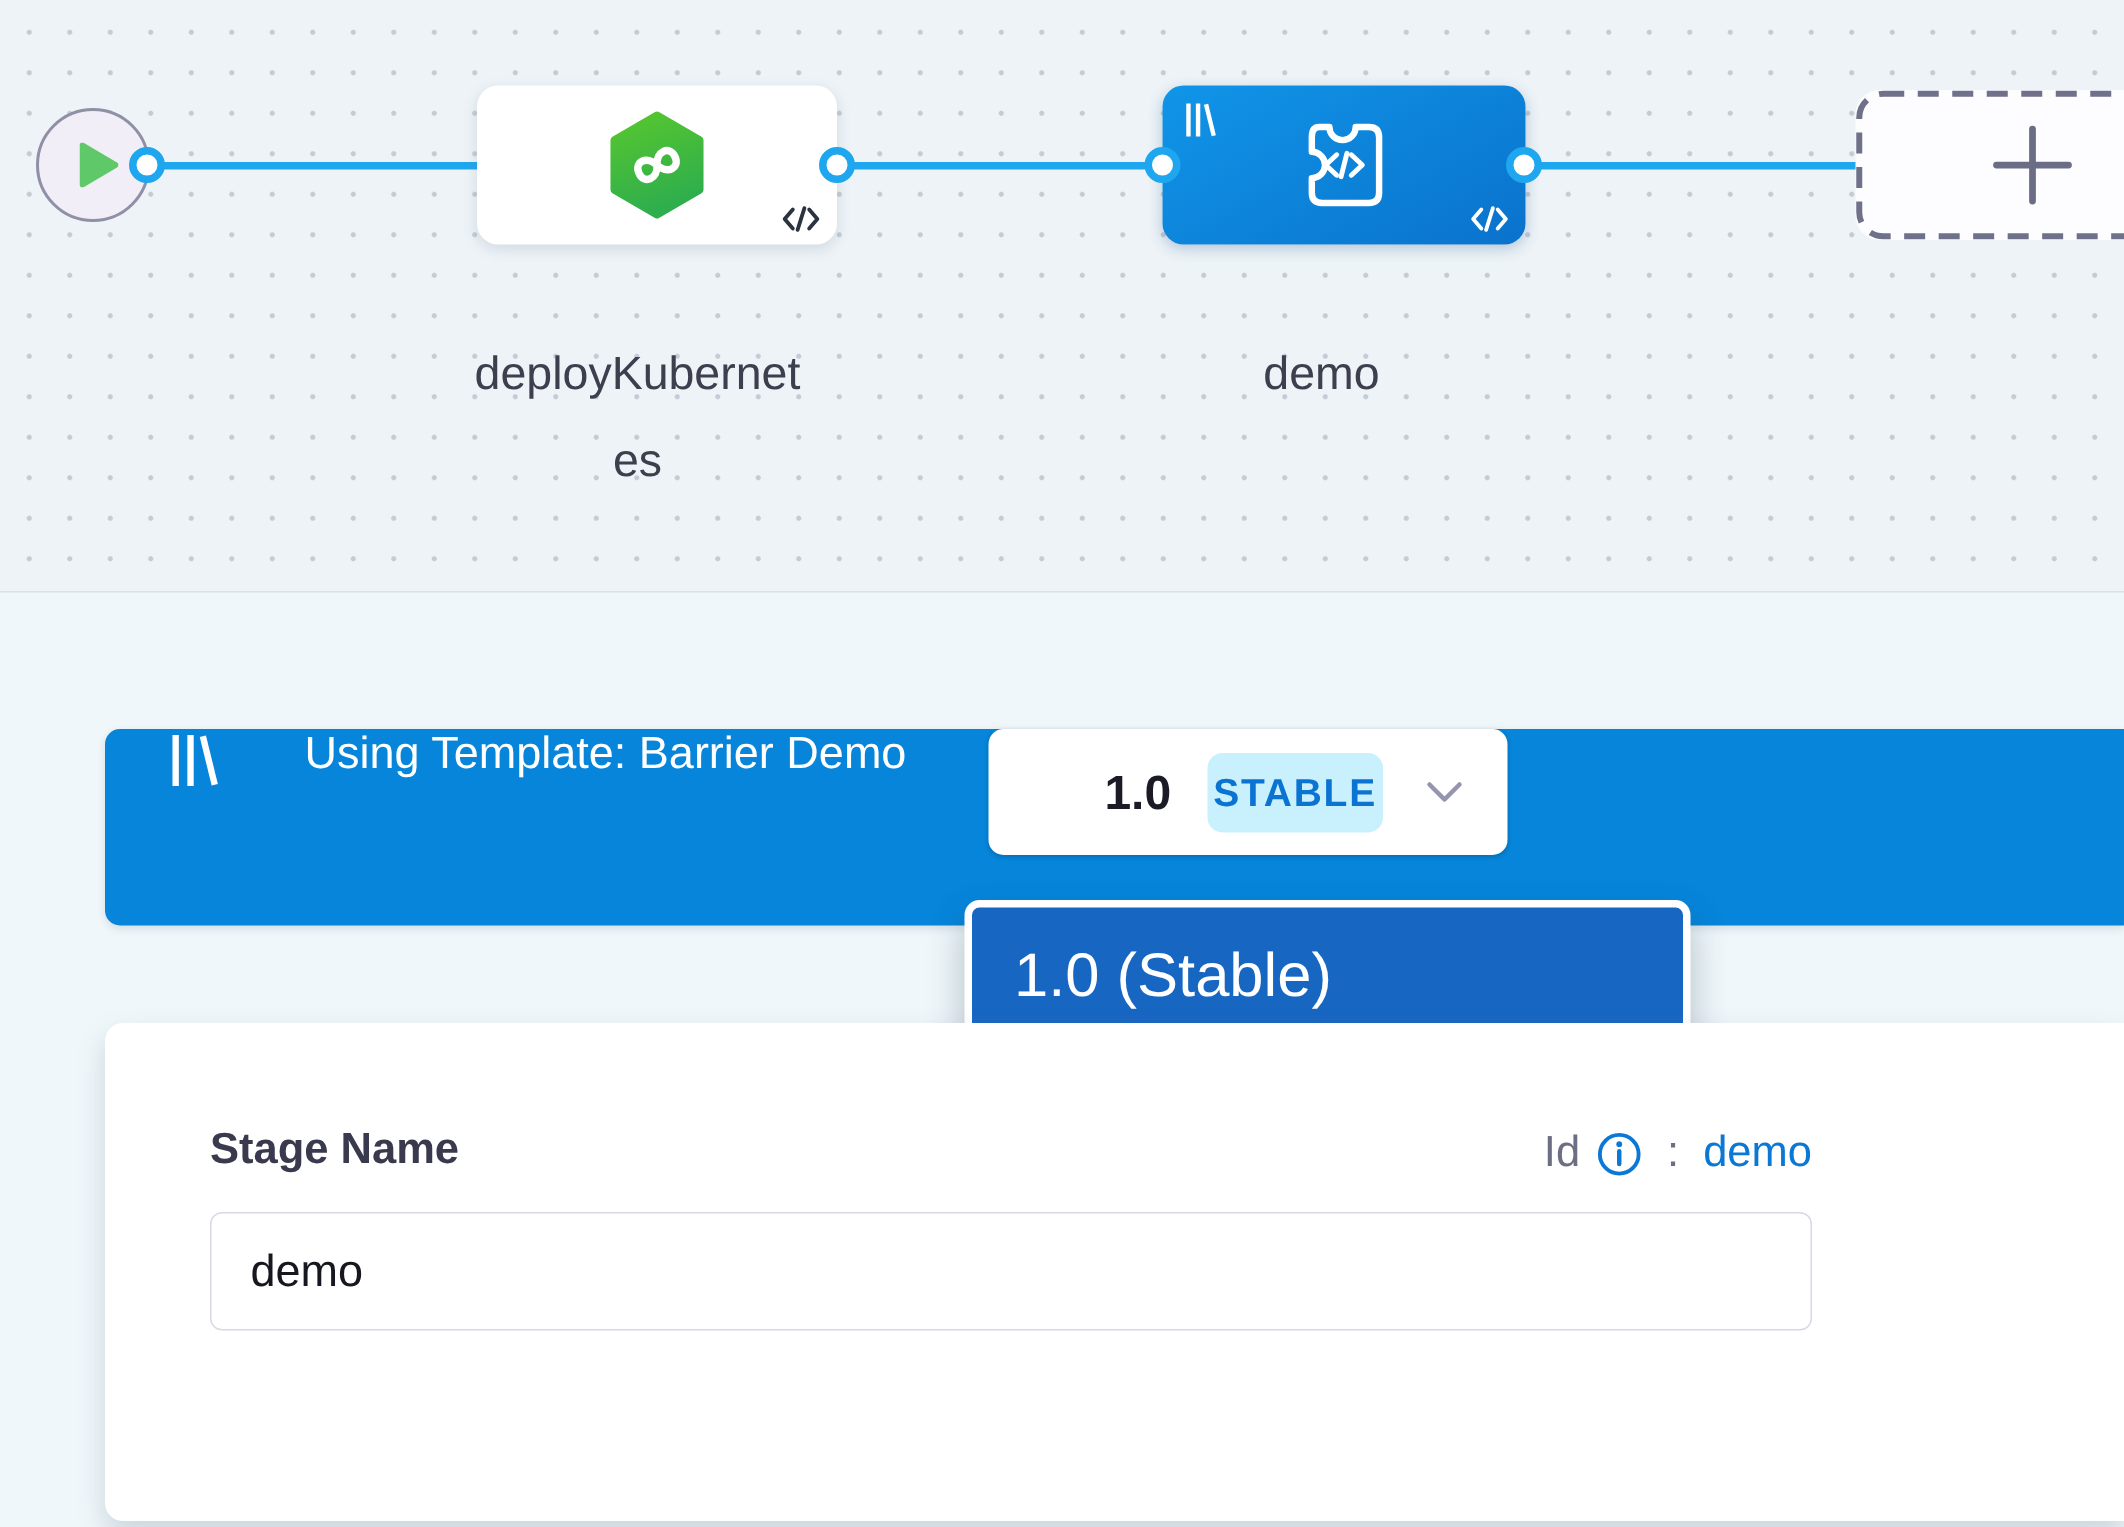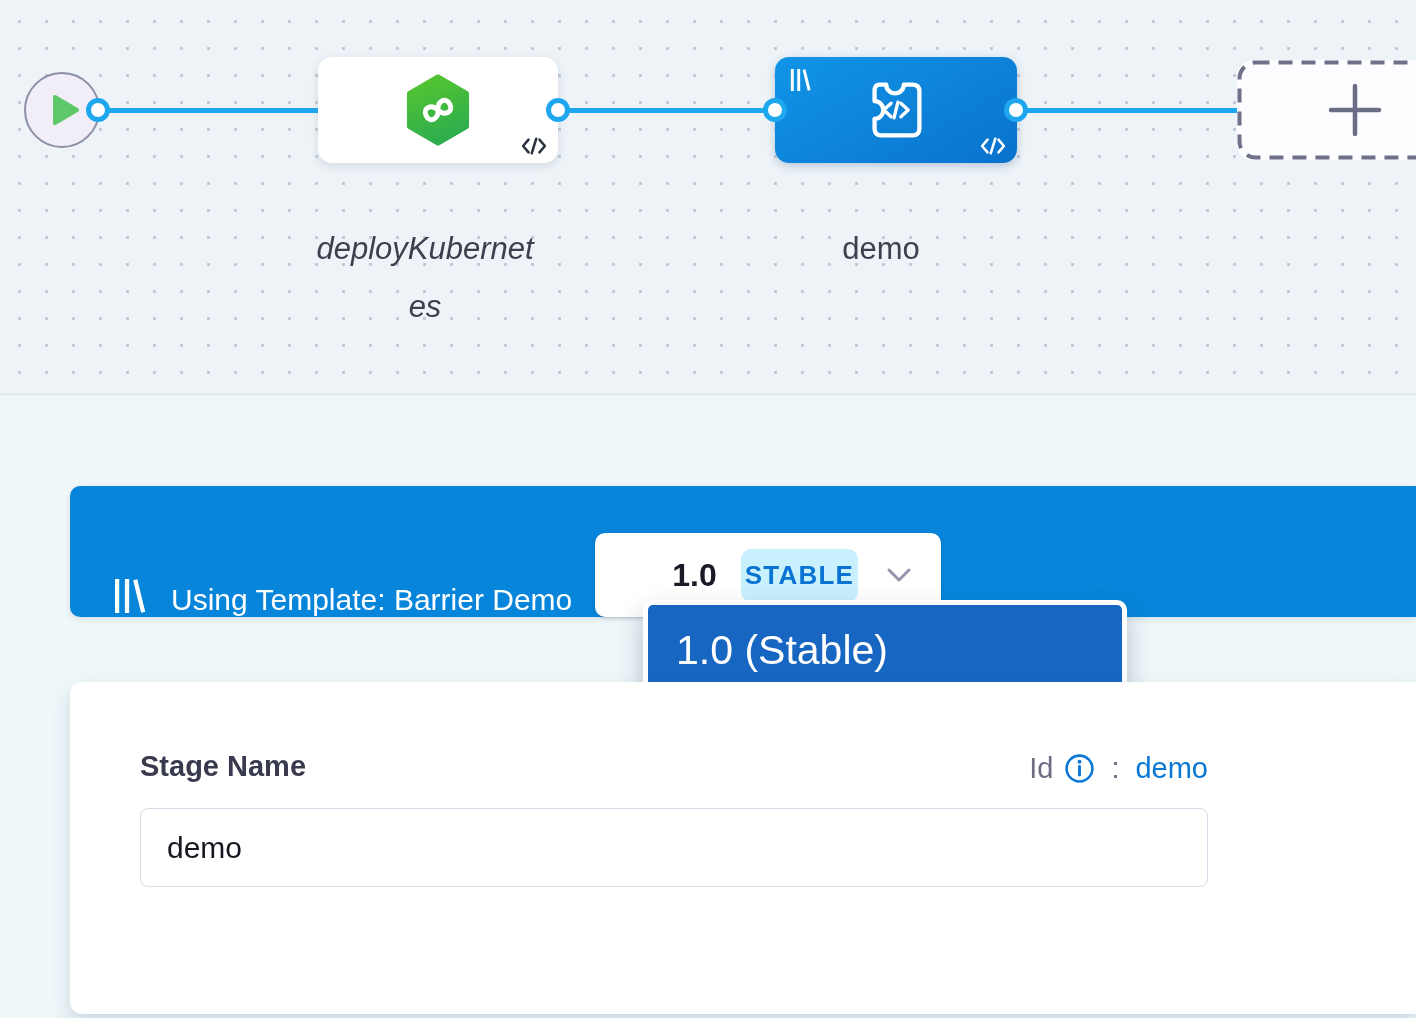--- a/index.html
+++ b/index.html
@@ -48,30 +48,30 @@
   .add-node{
     position:absolute;left:1237px;top:60px;width:236px;height:100px;
     background:#fdfdff;border-radius:16px;
     display:flex;align-items:center;justify-content:center;
   }
   .add-node .dash{position:absolute;left:0;top:0;}
   .node-label{
     position:absolute;top:220px;font-size:31px;line-height:58px;
     color:#3d3f4e;font-weight:500;text-align:center;
   }
-  .label-deploy{left:315px;width:220px;word-break:break-all;font-style:italic;}
+  .label-deploy{left:315px;width:220px;word-break:break-all;}
   .label-demo{left:760px;width:242px;}
   .label-add{left:1259px;text-align:left;white-space:nowrap;line-height:48px;top:222px;}
   
   .lower{position:absolute;left:0;top:396px;right:0;bottom:0;background:#eff7fa;}
   .banner{
     position:absolute;left:70px;top:90px;right:0;height:131px;
     background:#0685da;border-radius:10px 0 0 10px;
-    display:flex;align-items:flex-end;padding-left:42px;
-    box-shadow:0 2px 6px rgba(0,40,80,.12);color:#fff;
+    display:flex;align-items:flex-start;padding-left:42px;
+    box-shadow:0 2px 6px rgba(0,40,80,.12);color:#fff;gap:32px;
   }
   .banner-text{margin-left:25px;font-size:30px;font-weight:500;}
   .version-select{
     margin-left:23px;height:84px;background:#fff;border-radius:10px;
     display:flex;align-items:center;padding:0 29px;cursor:pointer;
     box-shadow:0 1px 3px rgba(0,0,0,.18);
   }
   .version-number{font-size:32px;color:#1b1b28;font-weight:600;margin-left:48px;}
   .version-badge{
     margin-left:24px;background:#c9f0fd;color:#0b74d3;font-size:26px;
@@ -86,21 +86,21 @@
   .popover-item{
     height:100%;background:#1766c2;border-radius:5px;cursor:pointer;
     display:flex;align-items:center;padding-left:28px;color:#fff;font-size:41px;
   }
   .panel{
     position:absolute;left:70px;top:286px;right:0;height:332px;background:#fff;
     border-radius:12px 0 0 12px;box-shadow:0 9px 18px rgba(120,140,160,.30);
   }
   .field-label{position:absolute;left:70px;top:68px;font-size:29px;font-weight:700;color:#393a4d;}
   .id-row{
-    position:absolute;top:70px;right:208px;display:flex;align-items:center;
+    position:absolute;top:70px;right:208px;display:flex;align-items:flex-end;
     gap:11px;font-size:29px;color:#6d6e83;
   }
   .id-colon{margin:0 5px;}
   .id-value{color:#0b78d5;cursor:pointer;}
   .stage-input{
     position:absolute;left:70px;top:126px;width:1068px;height:79px;
     border:1.5px solid #d7dae6;border-radius:8px;background:#fff;
     font-family:"Liberation Sans",sans-serif;font-size:30px;color:#17171f;
     padding:0 26px;outline:none;
   }

